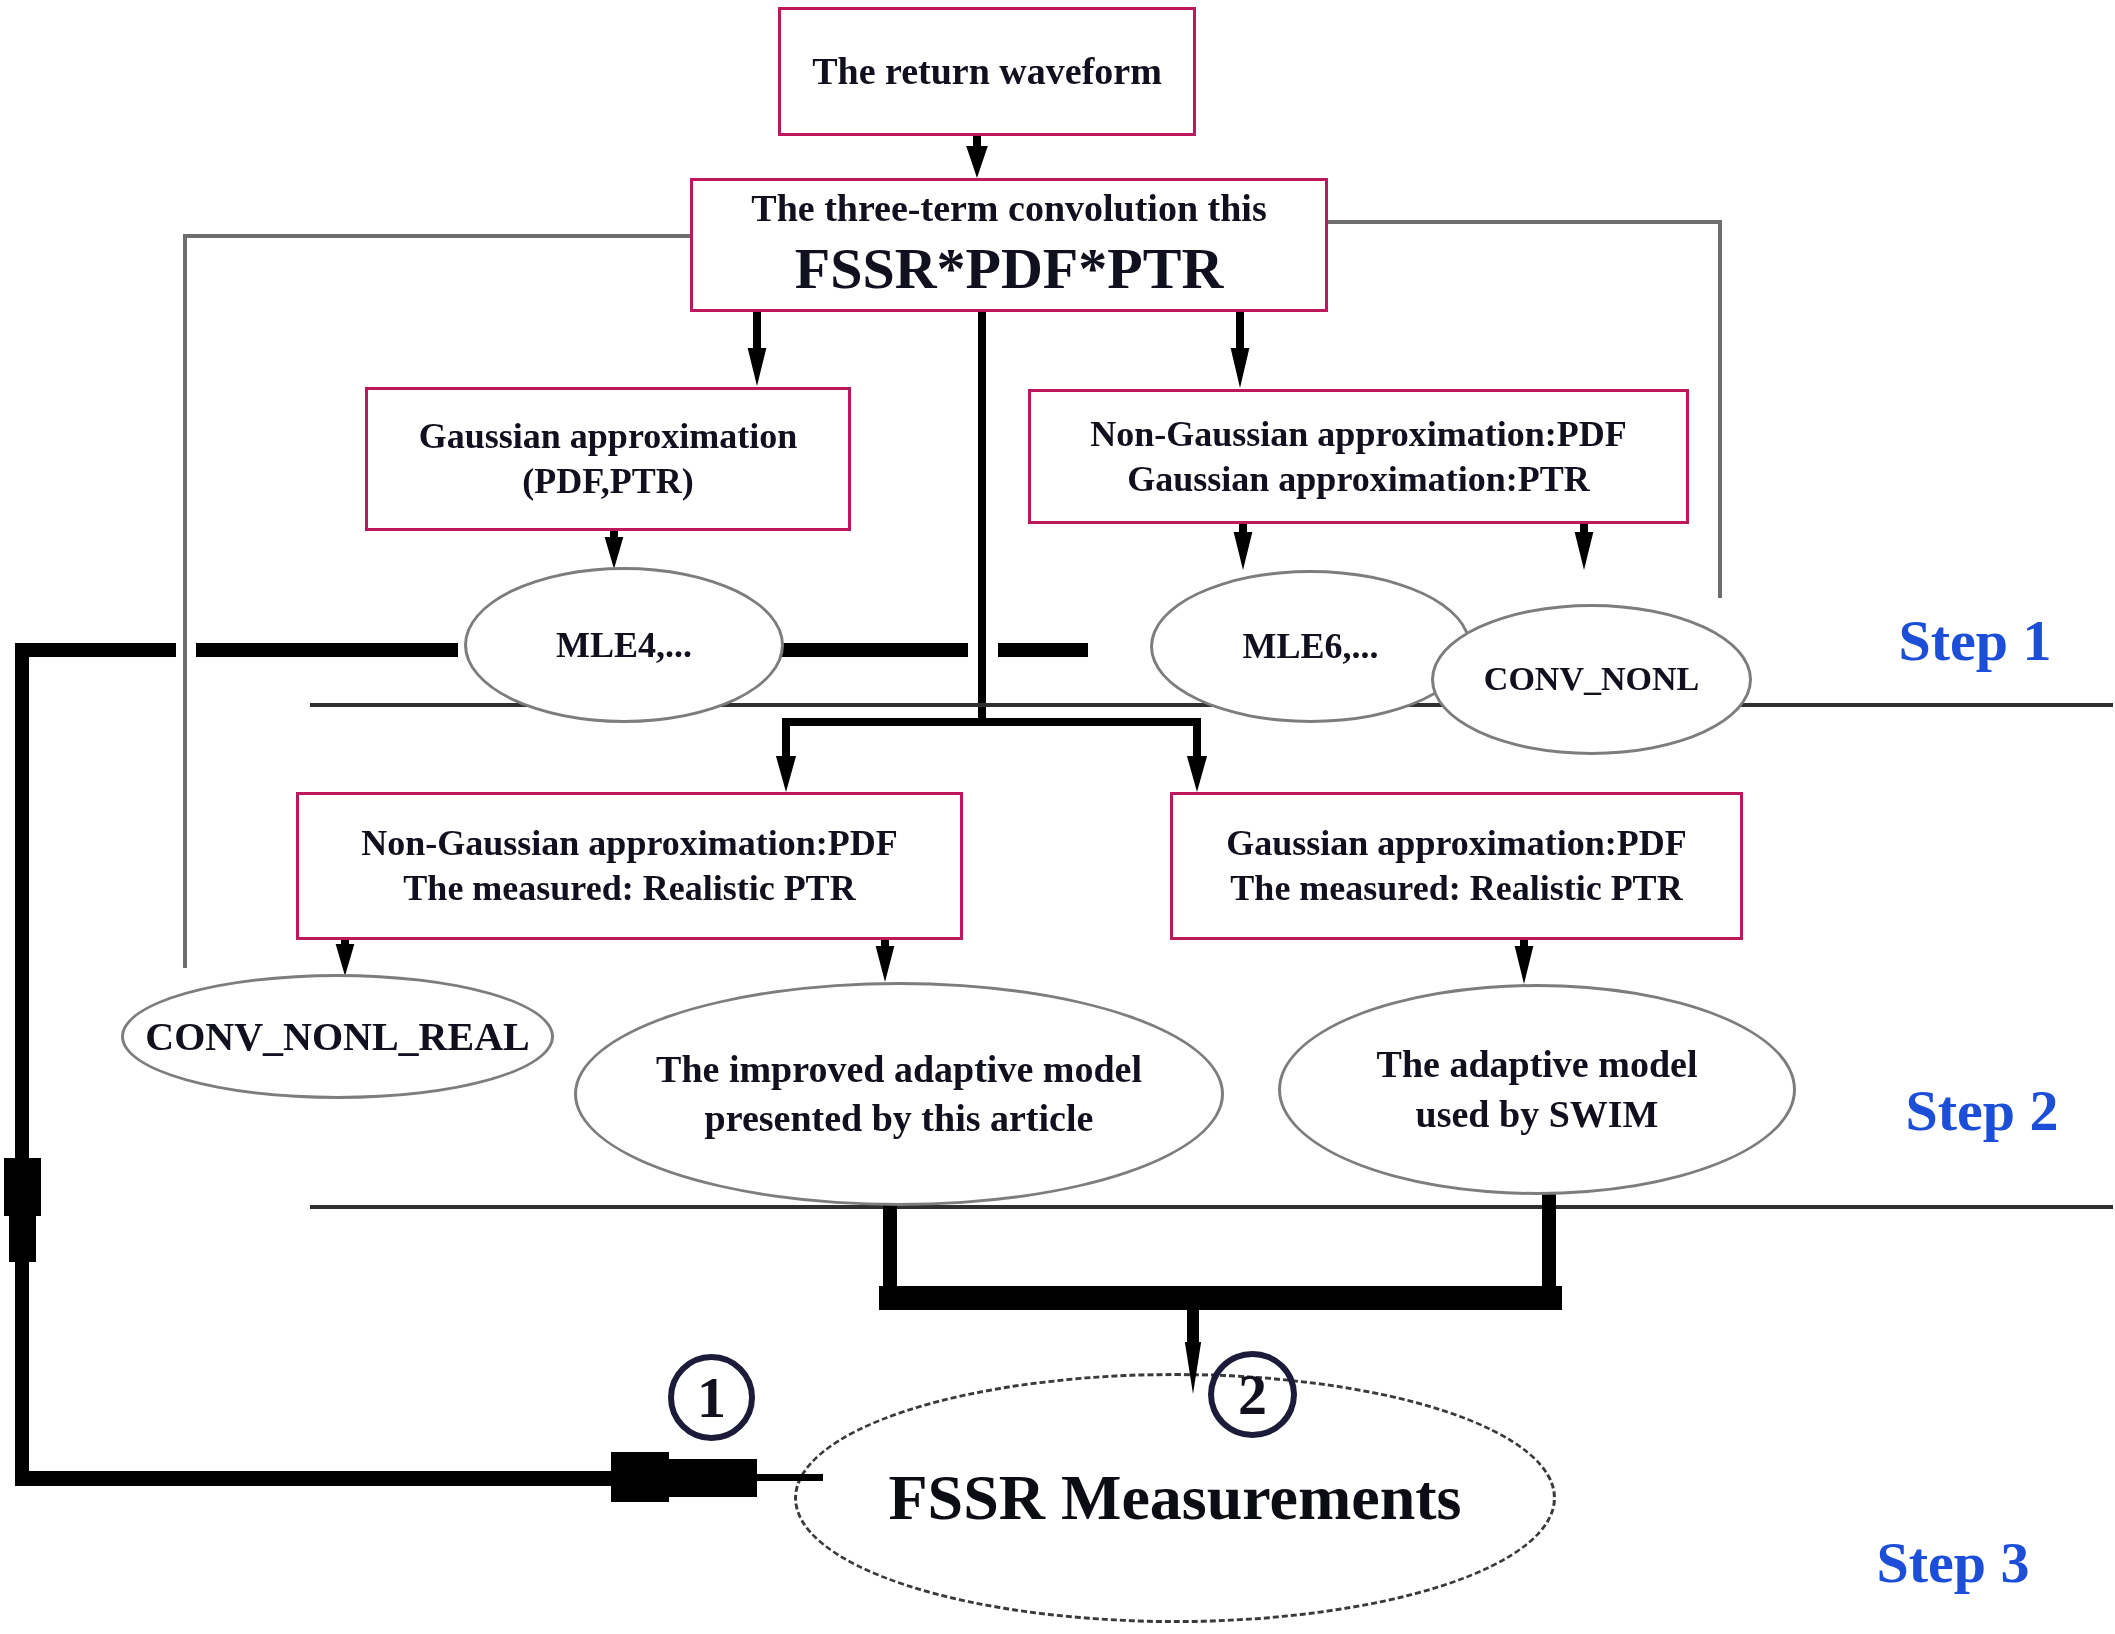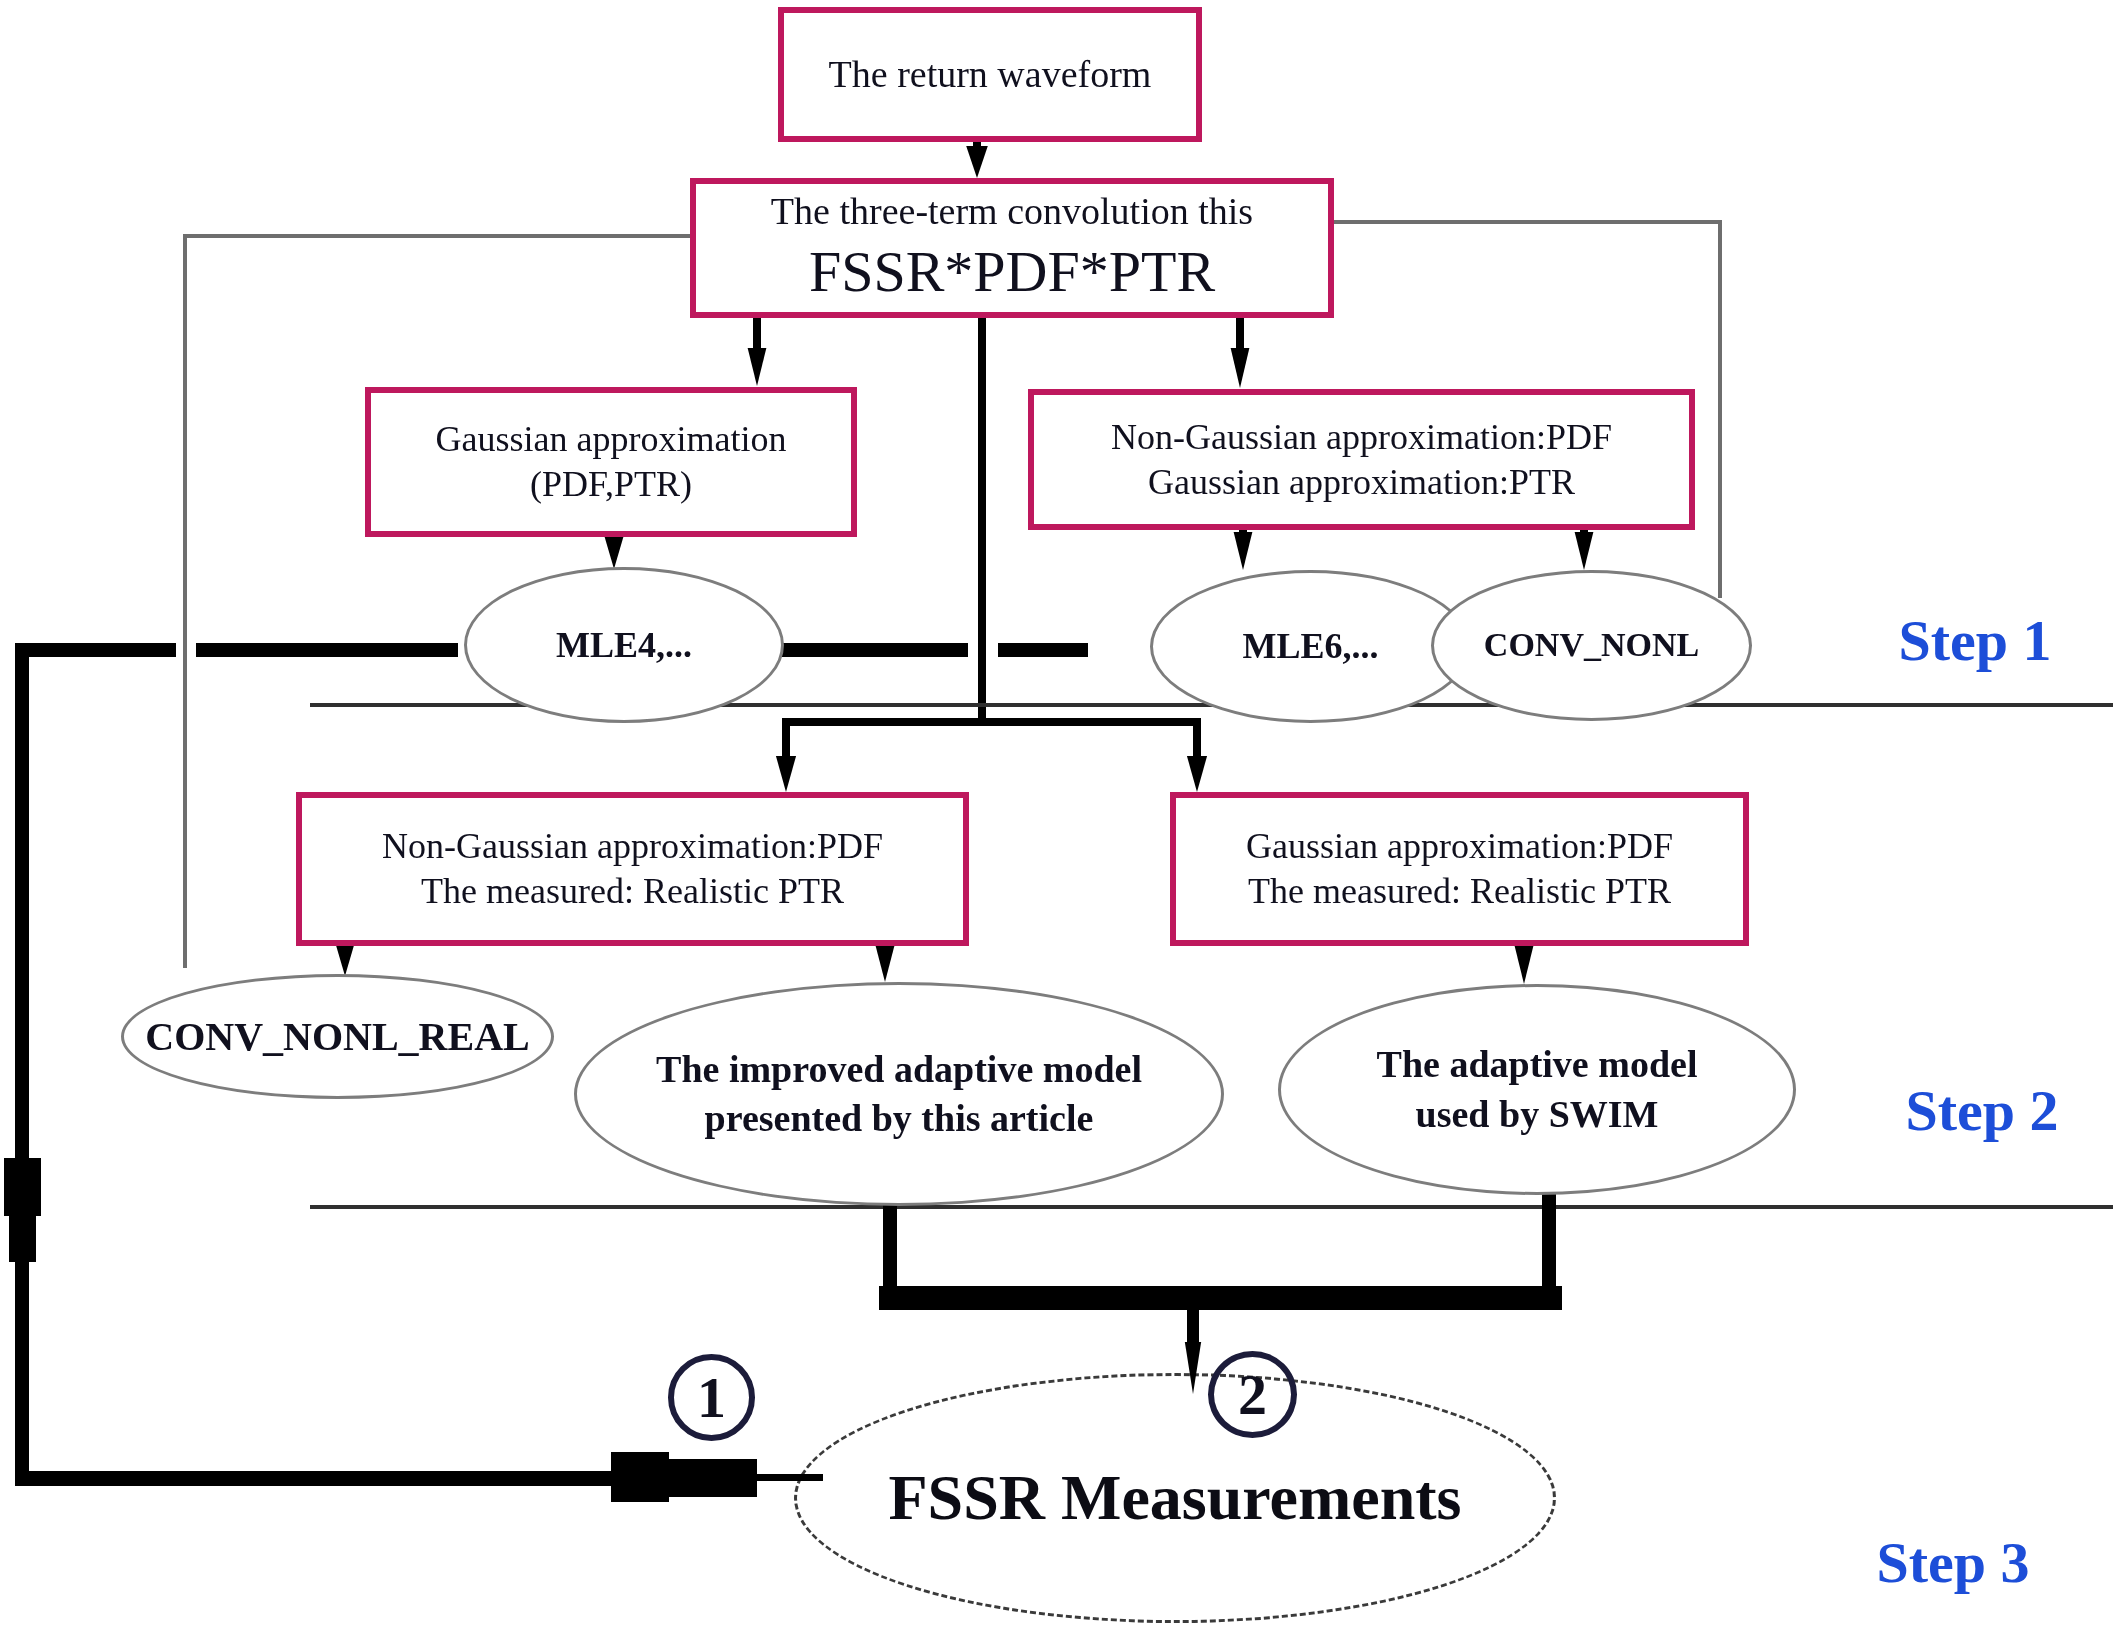--- a/index.html
+++ b/index.html
@@ -1,23 +1,23 @@
 <!DOCTYPE html>
 <html><head>
 <meta charset="utf-8">
 <style>
   html,body{margin:0;padding:0;background:#ffffff;}
   #canvas{
     position:relative;width:2115px;height:1634px;background:#ffffff;
     font-family:"Liberation Serif", serif;color:#10101e;overflow:hidden;
   }
   .box{
-    position:absolute;background:#ffffff;border:6px solid #be185d;
+    position:absolute;background:#ffffff;border:3px solid #be185d;
     display:flex;flex-direction:column;justify-content:center;
-    text-align:center;font-weight:normal;line-height:1.25;z-index:4;
+    text-align:center;font-weight:bold;line-height:1.25;z-index:4;
   }
   .ellipse{
     position:absolute;background:#ffffff;border:3px solid #7d7d7d;border-radius:50%;
     display:flex;flex-direction:column;align-items:center;justify-content:center;
     text-align:center;font-weight:bold;line-height:1.3;z-index:4;
   }
   .ellipse.dotted{border:3px dashed #3a3a3a;}
   .txt-38{font-size:38px;} .txt-44{font-size:58px;} .txt-36{font-size:36px;}
   .txt-34{font-size:34px;} .txt-40{font-size:40px;}
   .hline,.vline{position:absolute;background:#6e6e6e;z-index:1;}
@@ -140,21 +140,21 @@
   </div>
 
   <div class="ellipse txt-36" style="left:464px;top:567px;width:314px;height:150px;">
     <span>MLE4,...</span>
   </div>
 
   <div class="ellipse txt-36" style="left:1150px;top:570px;width:315px;height:147px;align-items:center;">
     <span>MLE6,...</span>
   </div>
 
-  <div class="ellipse txt-34" style="left:1431px;top:570px;width:315px;height:145px;">
+  <div class="ellipse txt-34" style="left:1431px;top:604px;width:315px;height:145px;">
     <span>CONV_NONL</span>
   </div>
 
   <div class="ellipse txt-40" style="left:121px;top:974px;width:427px;height:119px;">
     <span>CONV_NONL_REAL</span>
   </div>
 
   <div class="ellipse txt-38" style="left:574px;top:982px;width:644px;height:218px;">
     <span>The improved adaptive model</span>
     <span>presented by this article</span>

